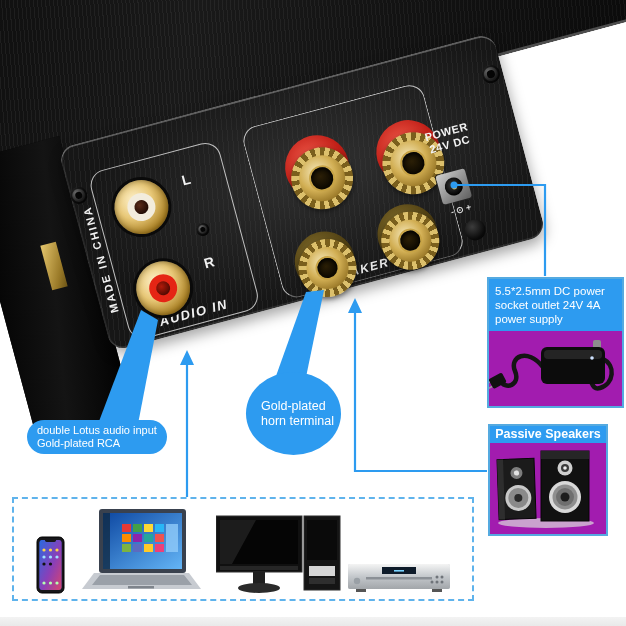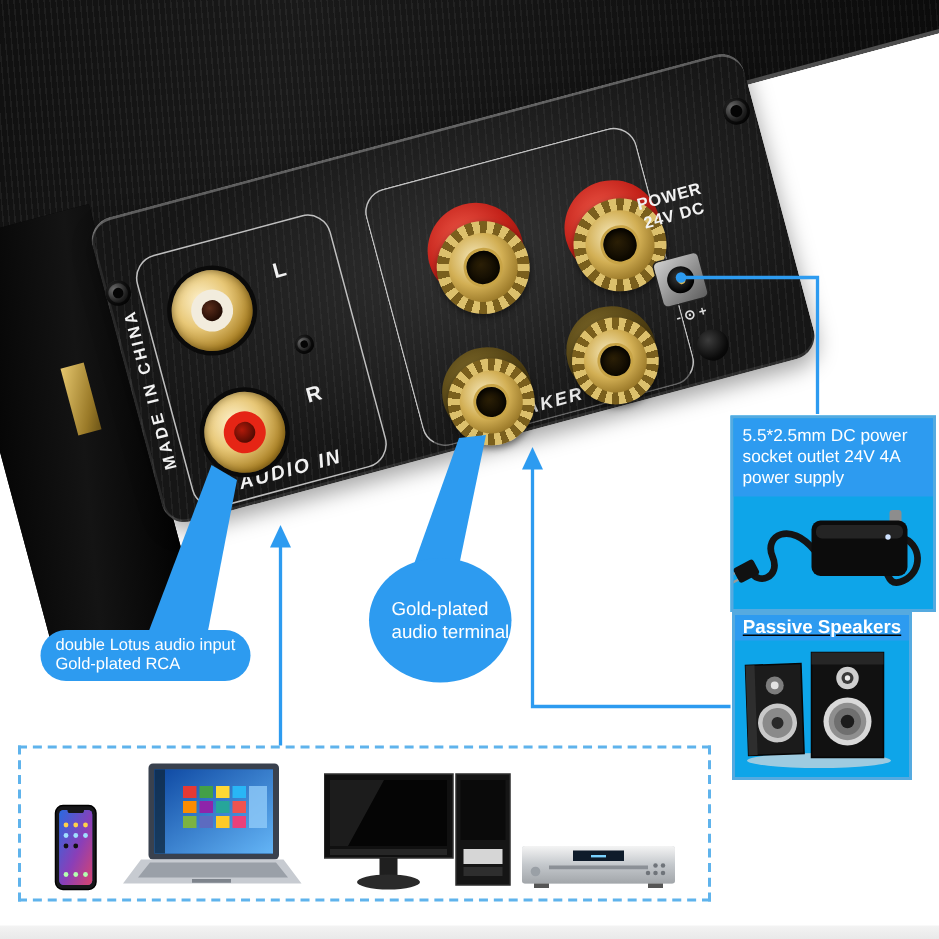--- a/index.html
+++ b/index.html
@@ -67,25 +67,25 @@
   .dc-socket .in{position:absolute;left:6px;top:6px;width:18px;height:18px;border-radius:50%;
         background:radial-gradient(circle at 45% 40%, #3a3a3a, #000 70%);}
   .dc-socket .pin{position:absolute;left:13px;top:13px;width:5px;height:5px;border-radius:50%;background:#d8b75a;}
   .knob{position:absolute;left:372px;top:176px;width:21px;height:21px;border-radius:50%;
         background:radial-gradient(circle at 40% 32%, #3c3c3c, #0a0a0a 65%, #000);}
   .gold-notch{position:absolute;left:46px;top:243px;width:16px;height:46px;z-index:11;
         transform:rotate(-15deg);
         background:linear-gradient(115deg,#e6c76e,#9a7a28 70%,#6b5316);}
   
   #overlay{position:absolute;left:0;top:0;z-index:30;pointer-events:none;}
-  .callout-box{position:absolute;background:#0ea5e9;border:2px solid #55aae0;z-index:35;}
+  .callout-box{position:absolute;background:#a21caf;border:2px solid #55aae0;z-index:35;}
   .callout-box .hdr{background:#2d9bf0;color:#fff;}
   .box-power{left:487px;top:277px;width:133px;height:127px;}
   .box-power .hdr{font-size:11.5px;line-height:14px;padding:5px 6px;}
-  .box-spk{left:488px;top:408px;width:116px;height:108px;text-decoration:underline;}
+  .box-spk{left:488px;top:424px;width:116px;height:108px;}
   .box-spk .hdr{font-size:12.5px;font-weight:bold;text-align:center;height:17px;line-height:17px;}
   .bubble-rca{position:absolute;left:27px;top:420px;width:140px;height:34px;border-radius:17px;
         background:#2d9bf0;color:#fff;font-size:11px;line-height:13px;
         display:flex;flex-direction:column;justify-content:center;padding-left:10px;box-sizing:border-box;z-index:40;}
   .circle-horn{position:absolute;left:246px;top:372px;width:95px;height:83px;border-radius:50%;
         background:#2d9bf0;color:#fff;font-size:12.5px;line-height:15px;
         display:flex;flex-direction:column;justify-content:center;padding-left:15px;box-sizing:border-box;z-index:40;}
   .dashed-box{position:absolute;left:12px;top:497px;width:462px;height:104px;
         border:2px dashed #5fb3ec;box-sizing:border-box;z-index:25;}
   .dev{position:absolute;z-index:26;}
@@ -218,21 +218,21 @@
         <circle cx="75" cy="54" r="16" fill="#d9d9d9"></circle>
           <circle cx="75" cy="54" r="12.5" fill="#8f8f8f"></circle>
         <circle cx="75" cy="54" r="9" fill="#6f6f6f"></circle>
           <circle cx="75" cy="54" r="4.5" fill="#1c1c1c"></circle>
       </g>
     </svg>
   </div>
 
   <div class="circle-horn">
     <span>Gold-plated</span>
-    <span>audio terminal</span>
+    <span>horn terminal</span>
   </div>
 
   <div class="bubble-rca">
     <span>double Lotus audio input</span>
     <span>Gold-plated RCA</span>
   </div>
 
   <div class="dashed-box"></div>
 
   <svg class="dev" style="left:36px;top:536px;" width="29" height="58" viewBox="0 0 29 58">

